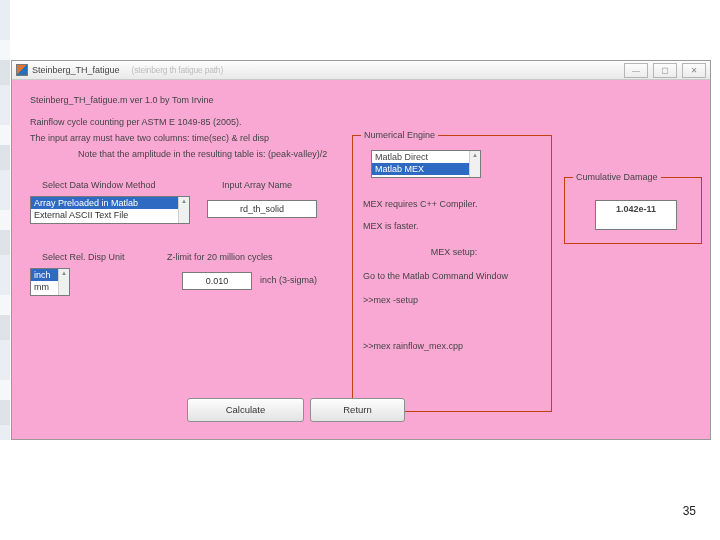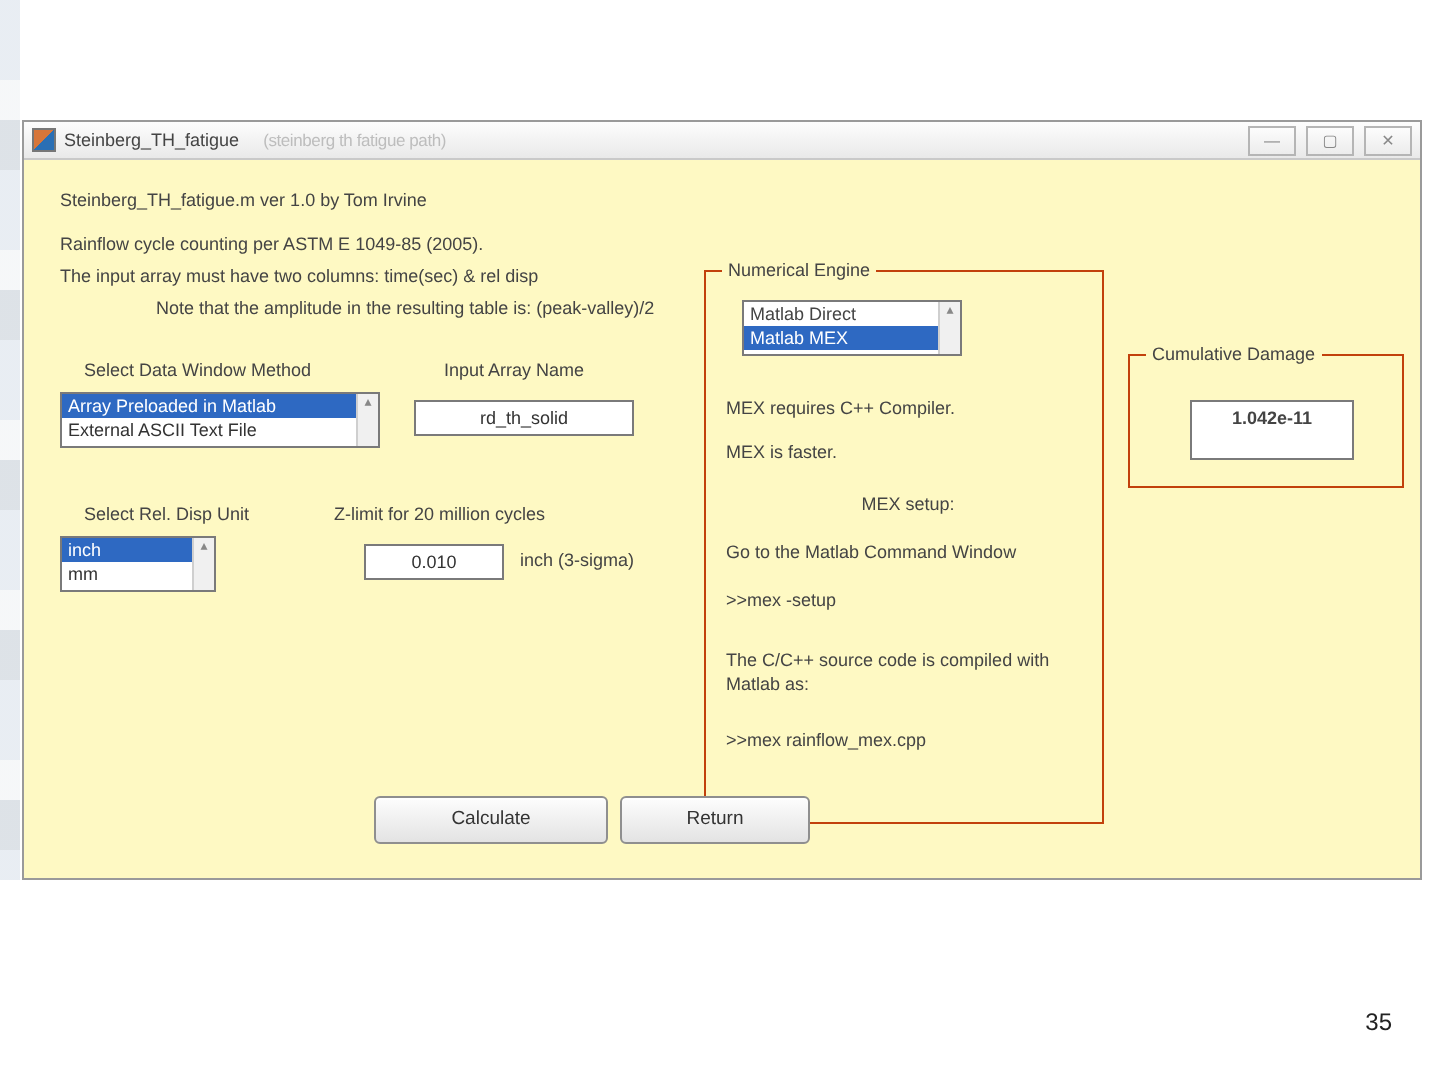--- a/index.html
+++ b/index.html
@@ -32,21 +32,21 @@
       #cfd6dd 60px, #cfd6dd 85px
     );
     opacity: 0.7;
   }
   .window {
     position: absolute;
     left: 11px;
     top: 60px;
     width: 700px;
     height: 380px;
-    background: #fef9c3;
+    background: #f9a8d4;
     border: 1px solid #9a9a9a;
     box-sizing: border-box;
   }
   .titlebar {
     height: 18px;
     background: linear-gradient(#fdfdfd, #e9e9e9);
     border-bottom: 1px solid #c9c9c9;
     display: flex;
     align-items: center;
     padding: 0 4px;
@@ -198,21 +198,21 @@
       <div class="listbox" style="left:18px; top:116px; width:160px; height:28px;">
         <div class="opt sel">Array Preloaded in Matlab</div>
         <div class="opt">External ASCII Text File</div>
         <div class="scroll"></div>
       </div>
 
       <div class="lbl" style="left:210px; top:100px;">Input Array Name</div>
       <div class="edit" style="left:195px; top:120px; width:110px;">rd_th_solid</div>
 
       <div class="lbl" style="left:30px; top:172px;">Select Rel. Disp Unit</div>
-      <div class="listbox" style="left:18px; top:188px; width:78px; height:28px;">
+      <div class="listbox" style="left:18px; top:188px; width:40px; height:28px;">
         <div class="opt sel">inch</div>
         <div class="opt">mm</div>
         <div class="scroll"></div>
       </div>
 
       <div class="lbl" style="left:155px; top:172px;">Z-limit for 20 million cycles</div>
       <div class="edit" style="left:170px; top:192px; width:70px;">0.010</div>
       <div class="lbl" style="left:248px; top:195px;">inch (3-sigma)</div>
 
       <fieldset class="groupbox" style="left:340px; top:50px; width:200px; height:282px;">
@@ -220,21 +220,20 @@
         <div class="listbox" style="position:relative; left:10px; top:4px; width:110px; height:28px;">
           <div class="opt">Matlab Direct</div>
           <div class="opt sel">Matlab MEX</div>
           <div class="scroll"></div>
         </div>
         <div class="txt" style="position:relative; left:2px; top:24px;">MEX requires C++ Compiler.</div>
         <div class="txt" style="position:relative; left:2px; top:34px;">MEX is faster.</div>
         <div class="txt" style="position:relative; left:2px; top:48px;text-align:center;">MEX setup:</div>
         <div class="txt" style="position:relative; left:2px; top:60px;">Go to the Matlab Command Window</div>
         <div class="txt" style="position:relative; left:2px; top:72px;">&gt;&gt;mex -setup</div>
-        <div class="txt" style="position:relative; left:2px; top:90px; width:180px;">The C/C++ source code is compiled with Matlab as:</div>
         <div class="txt" style="position:relative; left:2px; top:106px;">&gt;&gt;mex rainflow_mex.cpp</div>
       </fieldset>
 
       <fieldset class="groupbox" style="left:552px; top:92px; width:138px; height:72px;">
         <legend>Cumulative Damage</legend>
         <div class="readout" style="position:relative; left:22px; top:12px; width:82px;">1.042e-11</div>
       </fieldset>
 
       <div class="btn" style="left:175px; top:318px; width:117px;">Calculate</div>
       <div class="btn" style="left:298px; top:318px; width:95px;">Return</div>

